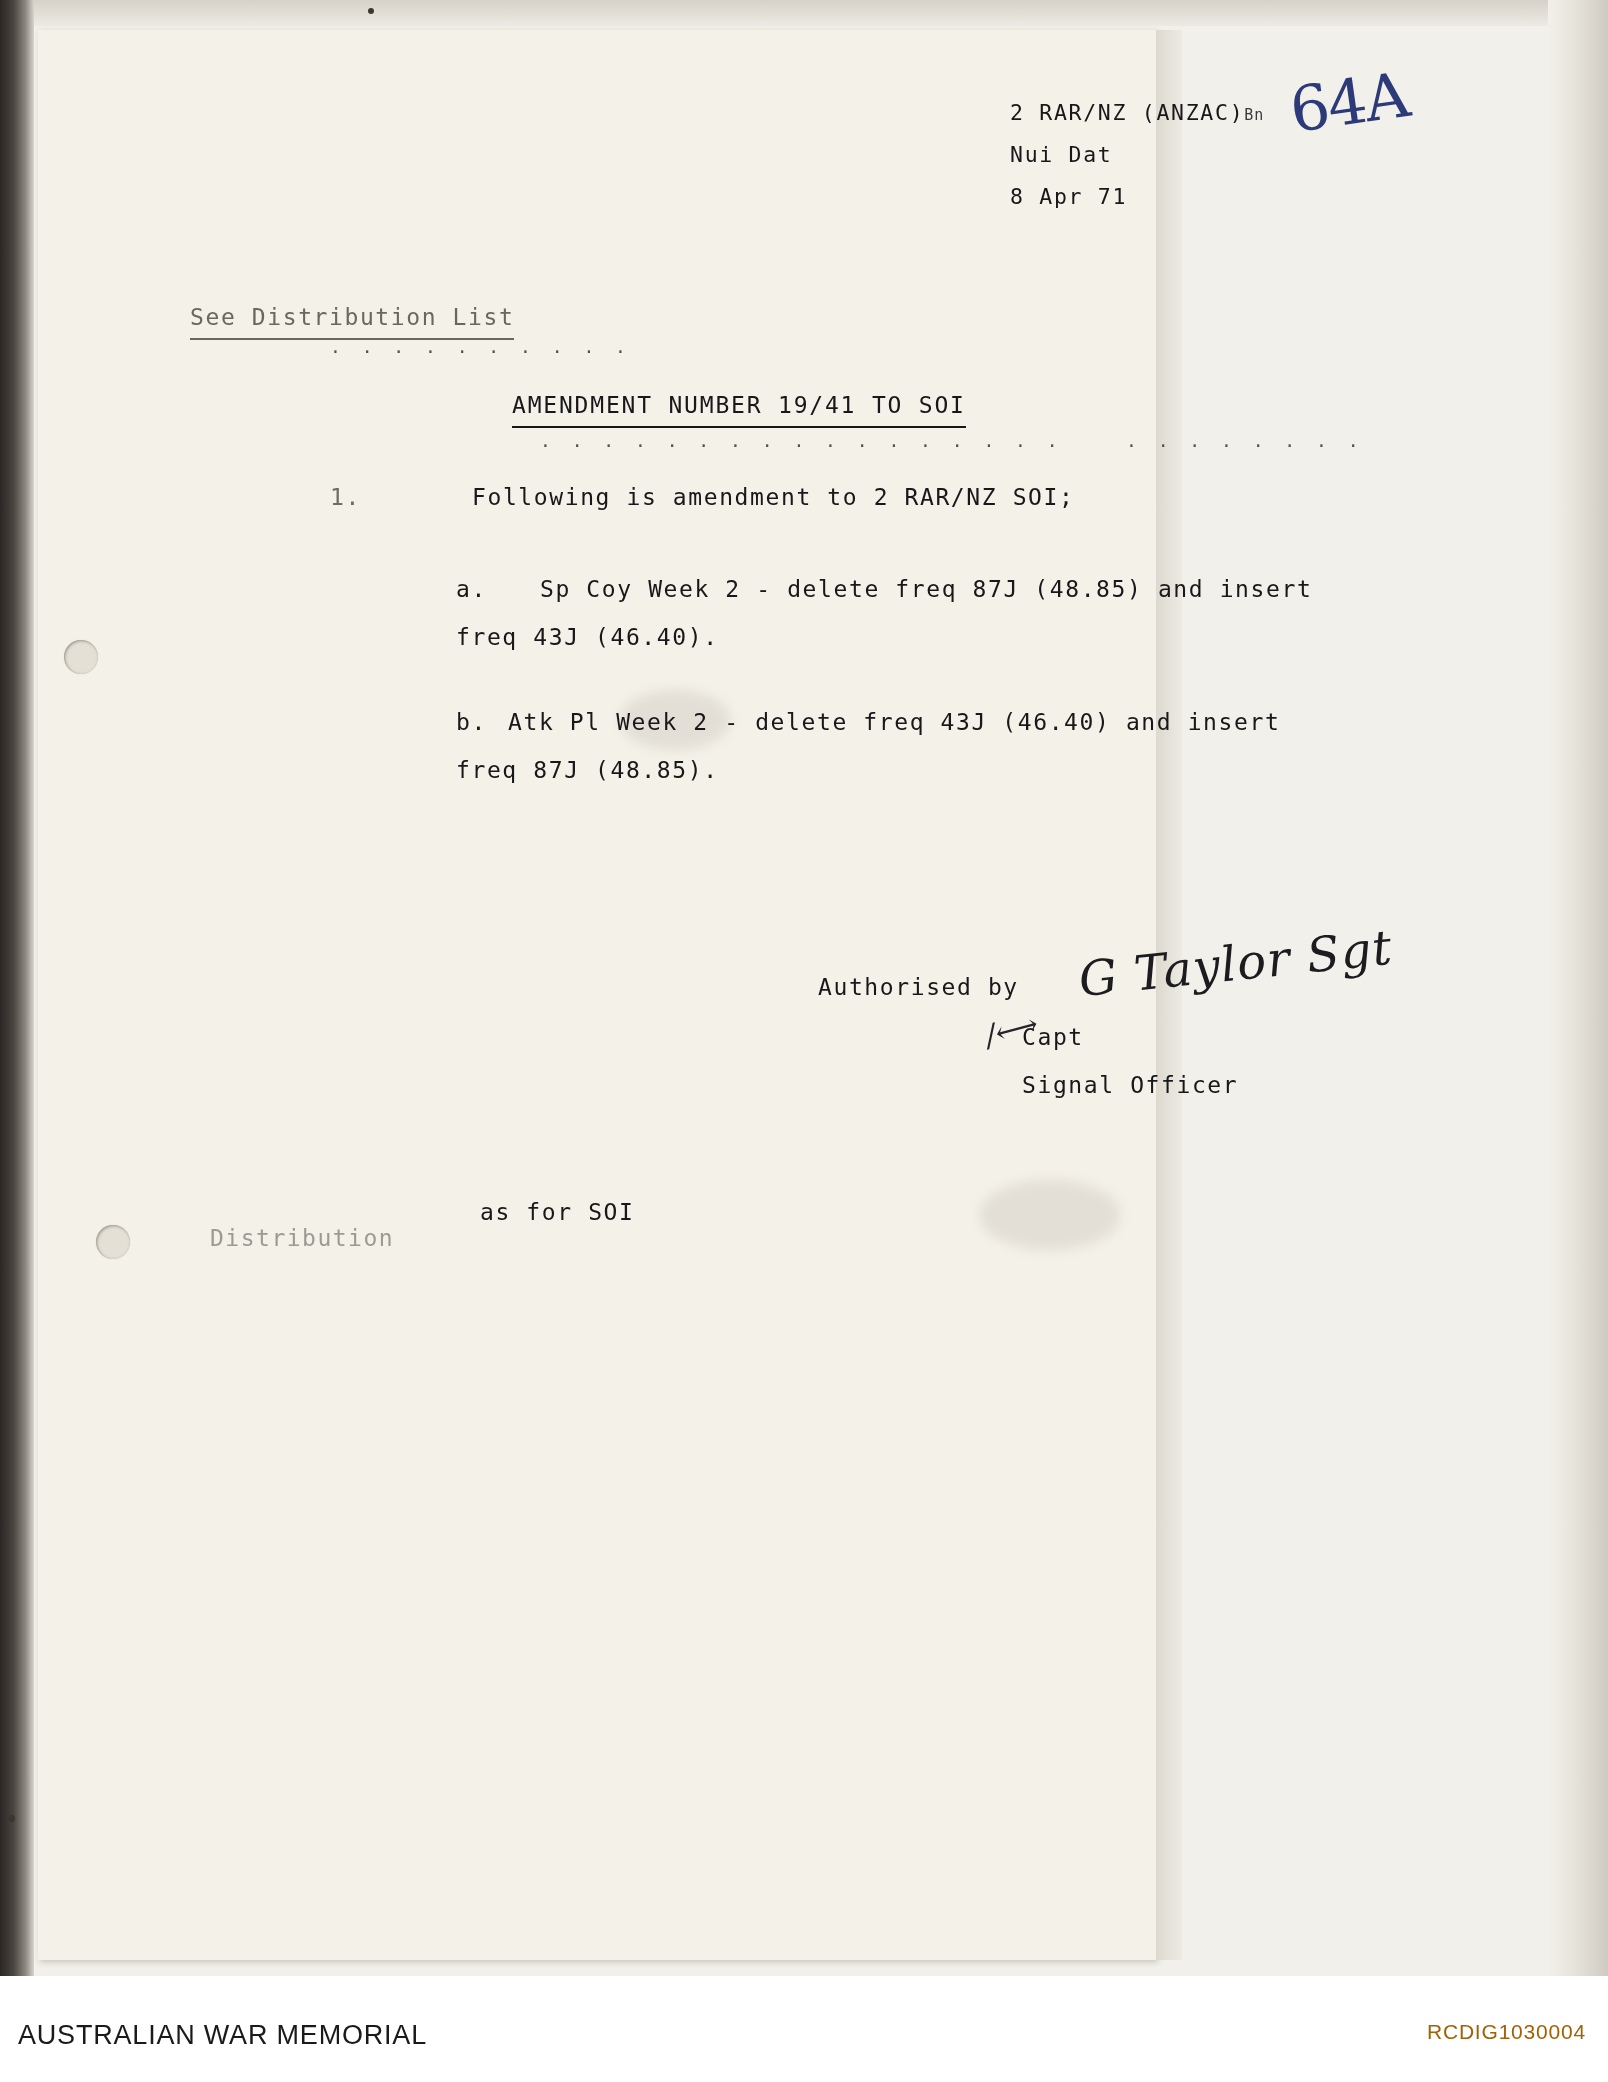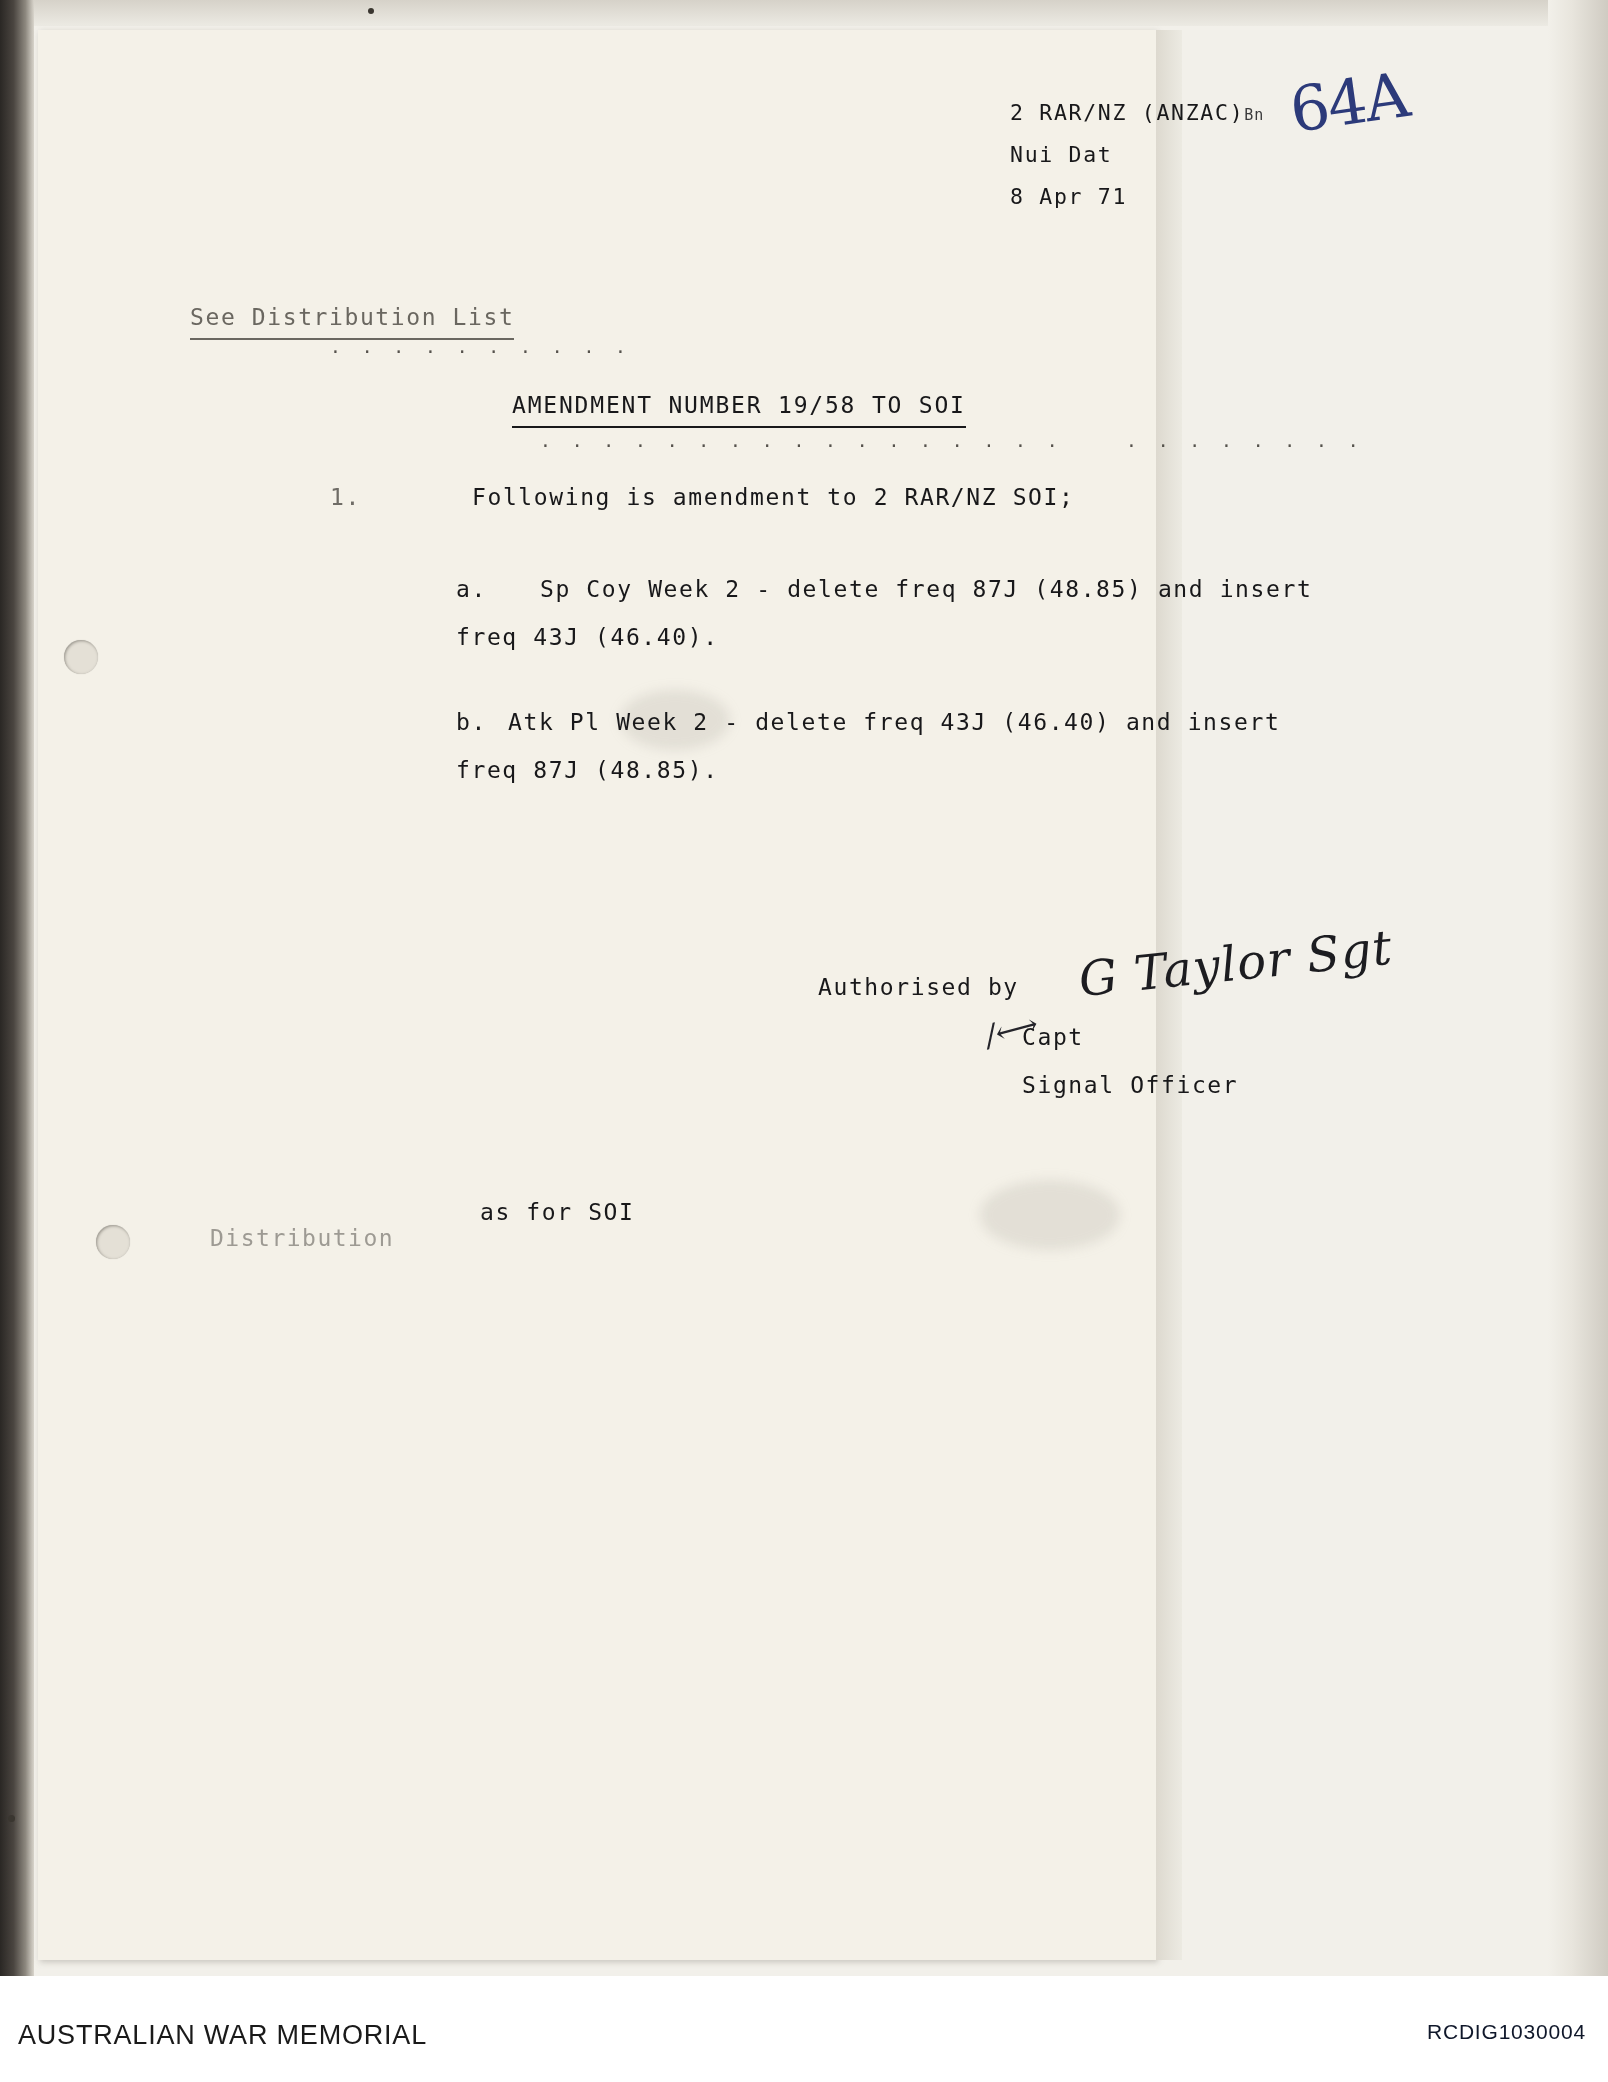--- a/index.html
+++ b/index.html
@@ -148,21 +148,21 @@
     letter-spacing: 0.8px;
     color: #1a1a1a;
   }
   .footer-right {
     position: absolute;
     right: 22px;
     top: 2020px;
     font-family: "Liberation Sans", sans-serif;
     font-size: 21px;
     letter-spacing: 0.8px;
-    color: #0f172a;
+    color: #a16207;
   }
   .smudge {
     position: absolute;
     border-radius: 50%;
     background: rgba(150,144,132,0.18);
     filter: blur(6px);
   }
 </style>
 </head>
 <body>
@@ -189,21 +189,21 @@
     <div class="doc-line"><span>2 RAR/NZ (ANZAC)</span><span class="hdr-bn">Bn</span></div>
     <div class="doc-line">Nui Dat</div>
     <div class="doc-line">8 Apr 71</div>
   </div>
 
   <div class="annotation">64A</div>
 
   <div class="doc-text faded underline-solid" style="left:190px; top:300px; color:#6a6760; border-bottom-color:#6a6760;">See Distribution List</div>
   <div class="dotline" style="left:330px; top:336px;">. . . . . . . . . .</div>
 
-  <div class="doc-text underline-solid" style="left:512px; top:388px; font-size:23px; letter-spacing:1.8px;">AMENDMENT NUMBER 19/58 TO SOI</div>
+  <div class="doc-text underline-solid" style="left:512px; top:388px; font-size:23px; letter-spacing:1.8px;">AMENDMENT NUMBER 19/41 TO SOI</div>
   <div class="dotline" style="left:540px; top:430px;">. . . . . . . . . . . . . . . . .    . . . . . . . .</div>
 
   <div class="doc-text faded" style="left:330px; top:480px;">1.</div>
   <div class="doc-text" style="left:472px; top:480px;">Following is amendment to 2 RAR/NZ SOI;</div>
 
   <div class="doc-text" style="left:456px; top:572px;">a.</div>
   <div class="doc-text" style="left:540px; top:572px;">Sp Coy Week 2 - delete freq 87J (48.85) and insert</div>
   <div class="doc-text" style="left:456px; top:620px;">freq 43J (46.40).</div>
 
   <div class="doc-text" style="left:456px; top:705px;">b.</div>

